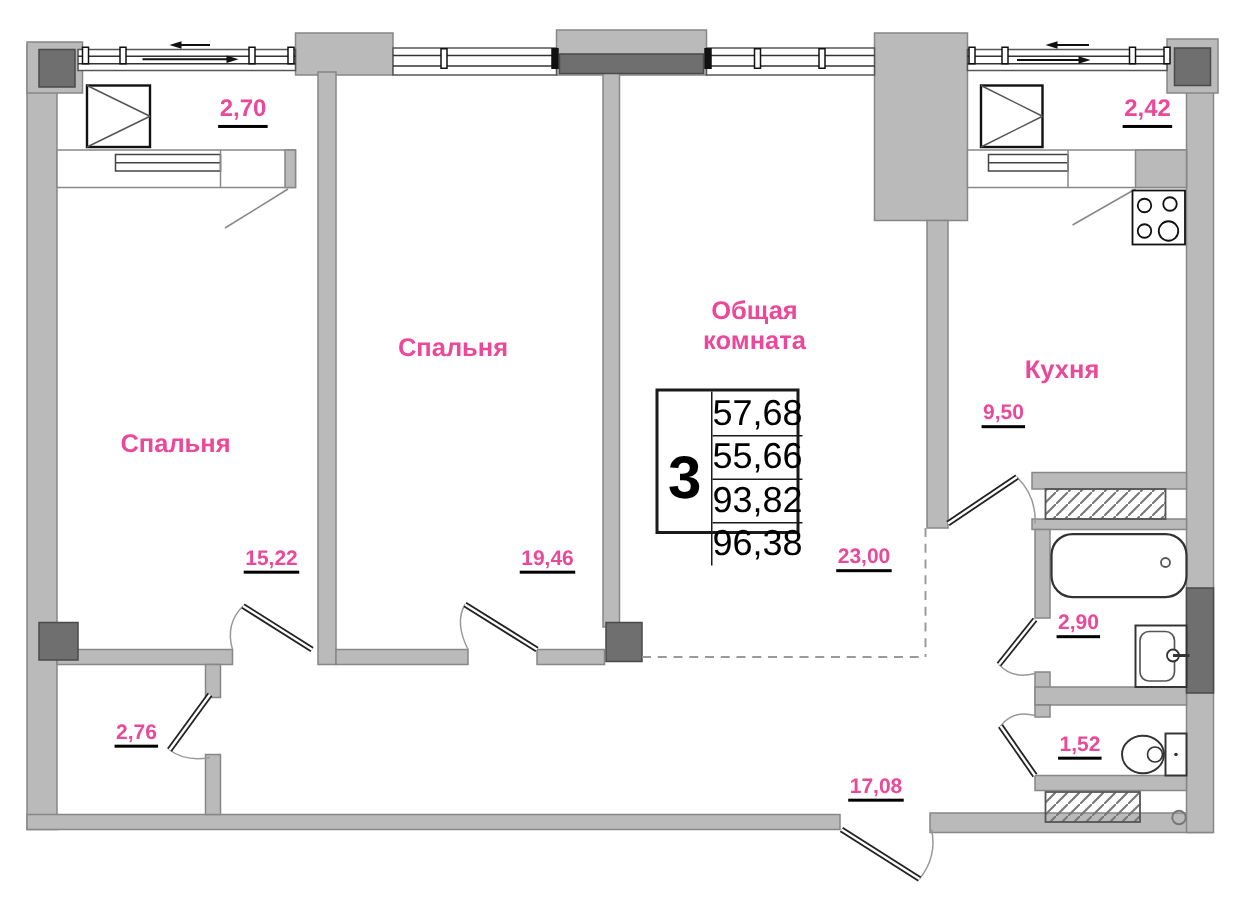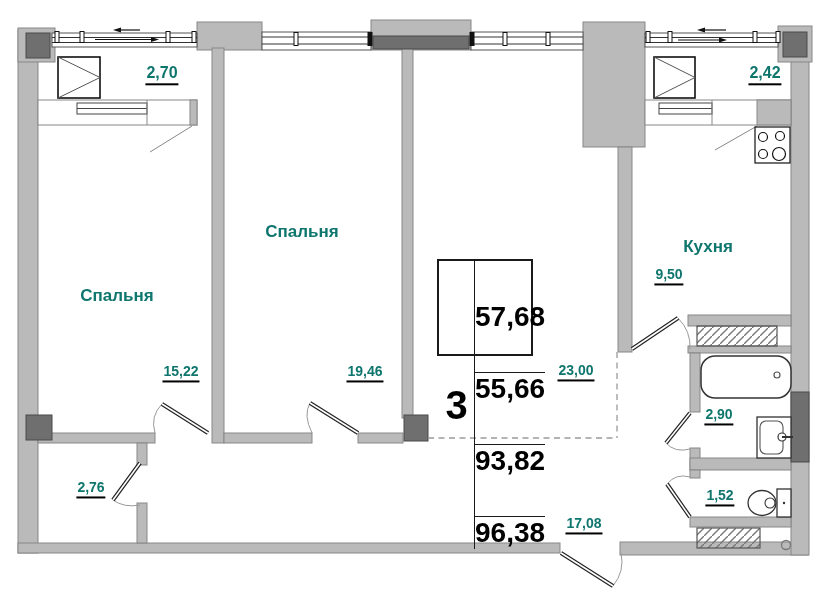--- a/index.html
+++ b/index.html
@@ -3,39 +3,39 @@
 <meta charset="utf-8">
 <style>
   html,body{margin:0;padding:0;background:#fff;}
   #plan{
     position:relative;width:828px;height:604px;background:#fff;overflow:hidden;
     font-family:"Liberation Sans",sans-serif;
   }
   #plan svg{position:absolute;left:0;top:0;}
   .lbl{
     position:absolute;transform:translate(-50%,-50%);
-    font-weight:bold;color:#0f766e;white-space:nowrap;line-height:1.15;
+    font-weight:bold;color:#ec4899;white-space:nowrap;line-height:1.15;
   }
   .room-name{font-size:17px;}
   .area{font-size:14px;border-bottom:2px solid #000;padding:0 1px 1px 1px;}
   .small{font-size:16px;}
   .living-name{white-space:normal;width:100px;text-align:center;}
   .info-table{
     position:absolute;left:437px;top:259px;width:96px;height:97px;
     display:grid;grid-template-columns:36px 1fr;
     border:2px solid #1a1a1a;background:#fff;box-sizing:border-box;
   }
   .it-left{
     display:flex;align-items:center;justify-content:center;
     font-size:40px;font-weight:bold;border-right:1.5px solid #1a1a1a;
   }
   .it-rows{display:grid;grid-template-rows:repeat(4,1fr);}
   .it-rows div{
     display:flex;align-items:center;justify-content:center;
-    font-size:28px;font-weight:bold;letter-spacing:0;margin-top:39px;
+    font-size:24px;font-weight:normal;letter-spacing:0;
   }
   .it-rows div + div{border-top:1.5px solid #1a1a1a;}
 </style>
 </head>
 <body>
 
 <div id="plan">
 
   <svg width="828" height="604" viewBox="0 0 828 604">
     <defs>
@@ -240,20 +240,21 @@
 
   <div class="lbl small area" style="left:162px;top:75px;">2,70</div>
   <div class="lbl small area" style="left:765px;top:75px;">2,42</div>
 
   <div class="lbl room-name" style="left:117px;top:296px;">Спальня</div>
   <div class="lbl area" style="left:181px;top:373px;">15,22</div>
 
   <div class="lbl room-name" style="left:302px;top:232px;">Спальня</div>
   <div class="lbl area" style="left:365px;top:373px;">19,46</div>
 
+  <div class="lbl room-name living-name" style="left:503px;top:217px;">Общая комната</div>
   <div class="lbl area" style="left:576px;top:372px;">23,00</div>
 
   <div class="lbl room-name" style="left:708px;top:247px;">Кухня</div>
   <div class="lbl area" style="left:669px;top:276px;">9,50</div>
 
   <div class="lbl area" style="left:91px;top:489px;">2,76</div>
   <div class="lbl area" style="left:719px;top:416px;">2,90</div>
   <div class="lbl area" style="left:720px;top:497px;">1,52</div>
   <div class="lbl area" style="left:584px;top:525px;">17,08</div>
 

